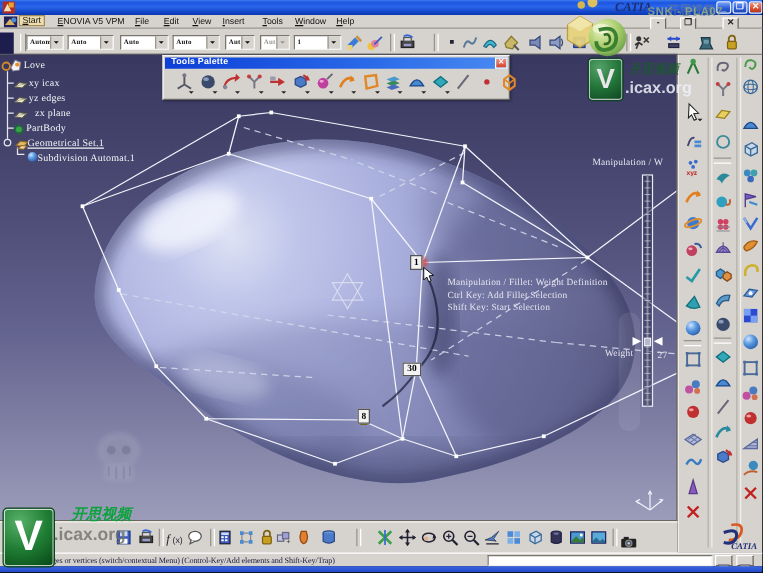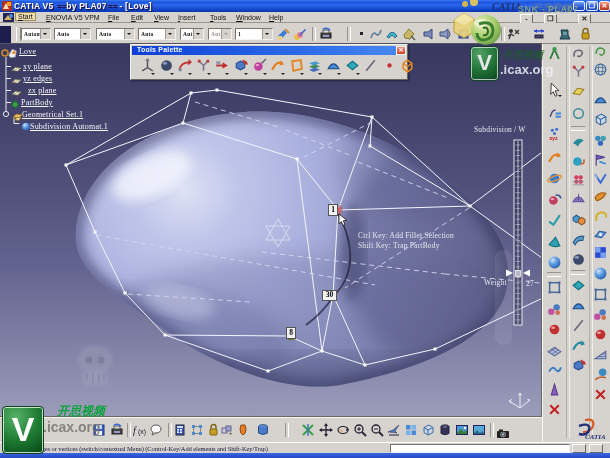--- a/index.html
+++ b/index.html
@@ -27,21 +27,21 @@
   .combo.dis .val{color:#9a968e;}
   .combo.dis .btn::after{border-top-color:#9a968e;}
   .tbicon{position:absolute;top:4px;width:14px;height:14px;}
   .tbsep{position:absolute;top:4px;width:2px;height:14px;border-left:1px solid #98948c;border-right:1px solid #fff;}
   #tb-darksq{left:0;top:26px;width:11px;height:18px;background:#1d1d4e;}
   .handle{position:absolute;top:4px;width:3px;height:14px;border-left:1px solid #fff;border-right:1px solid #8a867e;}
   
   #viewport{left:0;top:44px;width:542px;height:373px;background:linear-gradient(180deg,#383860 0%,#42426b 18%,#50507b 38%,#646490 60%,#8080a5 80%,#9c9cba 100%);overflow:hidden;}
   #vp-top-line{left:0;top:43px;width:542px;height:1px;background:#55555f;}
   
-  .tree-row{position:absolute;color:#f4f4f8;font-size:8px;font-family:"Liberation Serif",serif;letter-spacing:.2px;white-space:nowrap;text-decoration:underline;}
+  .tree-row{position:absolute;color:#f4f4f8;font-size:8px;font-family:"Liberation Serif",serif;letter-spacing:.2px;white-space:nowrap;}
   .tree-row.ul{text-decoration:underline;}
   .tree-icon{position:absolute;}
   
   .vp-text{position:absolute;color:#e6e6f0;font-size:7.5px;font-family:"Liberation Serif",serif;letter-spacing:.2px;white-space:nowrap;}
   .vtx-label{position:absolute;background:#f2f2f2;color:#000;border:1px solid #555;font-size:7.5px;font-weight:bold;font-family:"Liberation Serif",serif;text-align:center;}
   
   #palette{left:130px;top:44px;width:278px;height:36px;background:#d6d3ce;border:1px solid;border-color:#f6f4f0 #6a675f #6a675f #f6f4f0;box-shadow:1px 1px 2px rgba(0,0,20,.45);box-sizing:border-box;}
   #palette-title{position:absolute;left:1px;top:1px;right:1px;height:9px;background:linear-gradient(90deg,#0d3fd8,#2a6ae8 60%,#4a8af2);}
   #palette-title .t{position:absolute;left:5px;top:0px;color:#fff;font-size:7px;font-weight:bold;letter-spacing:.2px;font-family:"Liberation Sans",sans-serif;}
   #palette-close{position:absolute;right:1px;top:1px;width:8px;height:7px;background:linear-gradient(180deg,#f0927e,#d4402a);border:1px solid #fff;color:#fff;font-size:6px;line-height:6px;text-align:center;font-weight:bold;}
@@ -79,23 +79,20 @@
 
 
 <div id="app">
 
   <div class="abs" id="titlebar">
     <svg class="abs" style="left:2px;top:1px" width="10" height="10">
         <rect x="0" y="0" width="10" height="10" fill="#b03020"></rect>
         <path d="M1,8 L4,2 L7,8 Z" fill="#f4e0c0"></path>
         <rect x="5" y="1" width="4" height="4" fill="#e8a030"></rect>
       </svg>
-    <div class="abs" id="title-text">
-      <span>CATIA V5</span> <span class="dim">==</span><span>by PLA07</span><span class="dim">==</span> <span>- [Love]</span>
-    </div>
     <div class="abs winbtn blue" style="left:573px"><span style="position:relative;top:2px">_</span></div>
     <div class="abs winbtn blue" style="left:586px">❐</div>
     <div class="abs winbtn red" style="left:599px;width:11px">✕</div>
   </div>
 
   <div class="abs" id="menubar">
     <svg class="abs" style="left:3px;top:1px" width="11" height="9">
         <rect width="11" height="9" fill="#23235c"></rect>
         <path d="M1,7 L5,2 L9,7 Z" fill="#d8b060"></path>
         <circle cx="8" cy="3" r="2" fill="#4a8ad0"></circle>
@@ -388,21 +385,21 @@
             <circle cx="6" cy="70" r="2.6" fill="none"></circle>
             <path d="M14,74 V79.5 H19.5"></path>
           </g>
           <circle cx="5" cy="9" r="3" fill="none" stroke="#d08828" stroke-width="1.5"></circle>
         </svg>
         <div class="tree-row" style="left: 19px; top: 3px;">Love</div>
         <div class="tree-icon" style="left: 7px; top: 2px;"><svg width="12" height="13" viewBox="0 0 14 14">
             <path d="M2,9 L6,2 L11,4 L10,11 L4,12 Z" fill="#f4f4f8" stroke="#889"></path>
             <path d="M6,5 l2,-1 2,1 0,2 -2,1 -2,-1 Z" fill="#e89030"></path>
           </svg></div>
-        <div class="tree-row" style="left: 23px; top: 18px;">xy plane</div>
+        <div class="tree-row" style="left: 23px; top: 18px;">xy icax</div>
         <div class="tree-icon" style="left: 11px; top: 19px;"><svg width="12" height="13" viewBox="0 0 14 14">
             <path d="M1,7 L5,3 L12,4 L8,8 Z" fill="#f0ead0" stroke="#554"></path>
             <path d="M1,7 L5,5.5 L12,4" fill="none" stroke="#998" stroke-width="0.7"></path>
           </svg></div>
         <div class="tree-row" style="left: 23px; top: 30px;">yz edges</div>
         <div class="tree-icon" style="left: 11px; top: 31px;"><svg width="12" height="13" viewBox="0 0 14 14">
             <path d="M1,7 L5,3 L12,4 L8,8 Z" fill="#f0ead0" stroke="#554"></path>
             <path d="M1,7 L5,5.5 L12,4" fill="none" stroke="#998" stroke-width="0.7"></path>
           </svg></div>
         <div class="tree-row" style="left: 28px; top: 42px;">zx plane</div>
@@ -419,23 +416,24 @@
         <div class="tree-icon" style="left: 12px; top: 65px;"><svg width="12" height="13" viewBox="0 0 14 14">
             <path d="M1,8 L5,4 L12,5 L8,9 Z" fill="#e0b868" stroke="#906820"></path>
             <path d="M3,11 L6,8 L11,8.6 L8,11.6 Z" fill="#f0d8a0" stroke="#906820"></path>
           </svg></div>
         <div class="tree-row" style="left: 30px; top: 78px;">Subdivision Automat.1</div>
         <div class="tree-icon" style="left: 20px; top: 75px;"><svg width="12" height="13" viewBox="0 0 14 14">
             <circle cx="7" cy="7" r="4.5" fill="url(#sphGrad)"></circle>
           </svg></div>
       </div>
 
+    <div class="vp-text" style="left:358px;top:177px">Manipulation / Fillet: Weight Definition</div>
     <div class="vp-text" style="left:358px;top:187px">Ctrl Key: Add Fillet Selection</div>
-    <div class="vp-text" style="left:358px;top:197px">Shift Key: Trap PartBody</div>
-    <div class="vp-text" style="left:474px;top:81px">Subdivision / W</div>
+    <div class="vp-text" style="left:358px;top:197px">Shift Key: Start Selection</div>
+    <div class="vp-text" style="left:474px;top:81px">Manipulation / W</div>
     <div class="vp-text" style="left:484px;top:234px">Weight</div>
     <div class="vp-text" style="left:526px;top:235px">27</div>
     <div id="vtx-labels">
         <div class="vtx-label" style="left: 328px; top: 160px; width: 8px; height: 10px; line-height: 9px;">1</div>
         <div class="vtx-label" style="left: 322px; top: 246px; width: 13px; height: 9px; line-height: 8px;">30</div>
         <div class="vtx-label" style="left: 286px; top: 283px; width: 8px; height: 10px; line-height: 9px;">8</div>
       </div>
   </div>
   <div class="abs" id="vp-top-line"></div>
 

